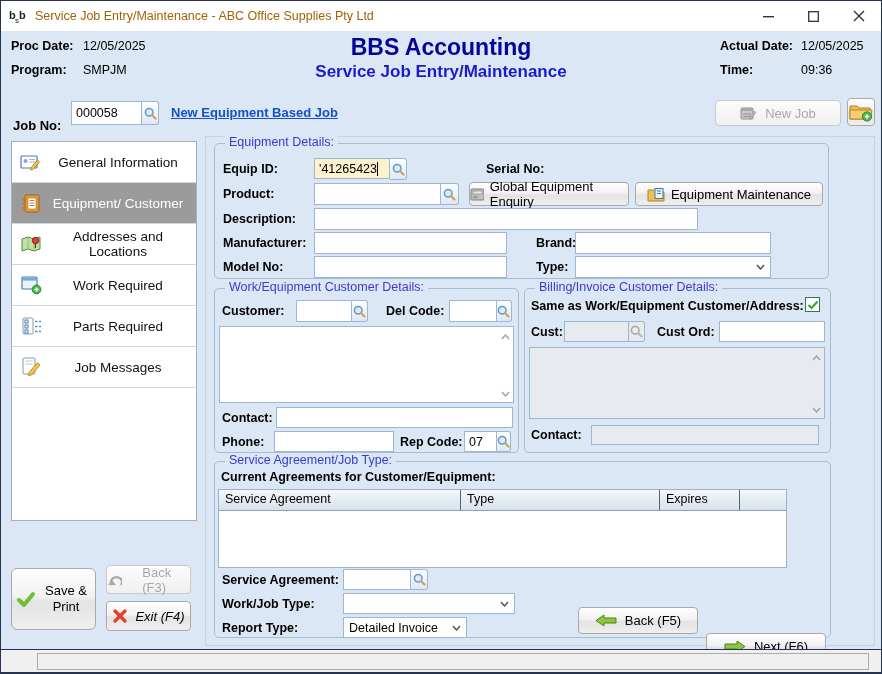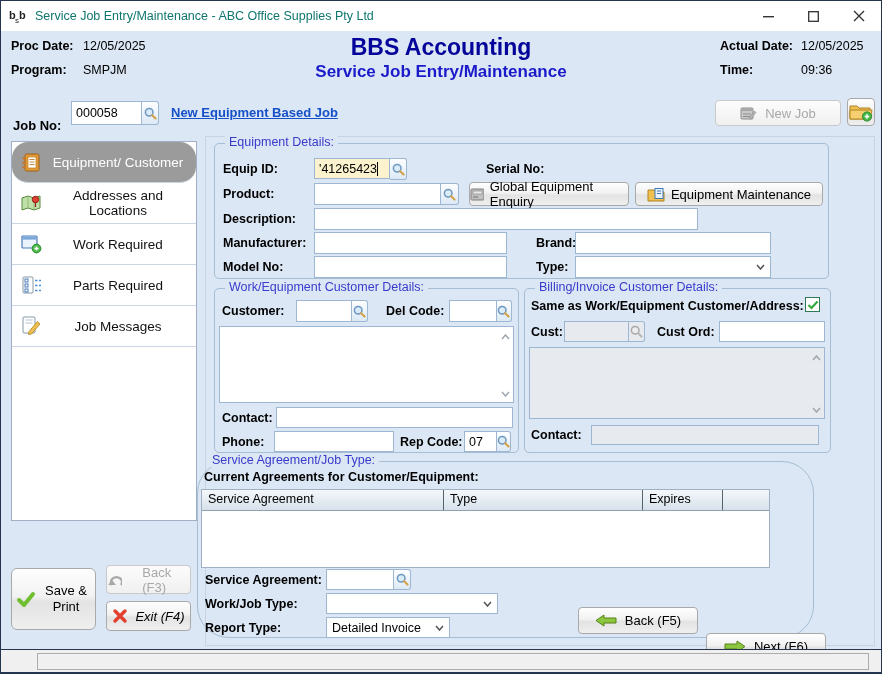--- a/index.html
+++ b/index.html
@@ -5,21 +5,21 @@
   * { box-sizing: border-box; margin: 0; padding: 0; }
   body { font-family: "Liberation Sans", sans-serif; background: #888; }
   .window {
     position: relative; width: 882px; height: 674px;
     background: #DBE7F4; border: 1px solid #25354F; border-bottom-width: 2px;
     overflow: hidden; font-size: 12.5px; color: #000;
   }
   
   .titlebar { position: absolute; left: 0; top: 0; width: 880px; height: 30px; background: #FFFFFF; }
   .titlebar .appicon { position: absolute; left: 8px; top: 6px; }
-  .titlebar .title { position: absolute; left: 34px; top: 8px; font-size: 12.5px; color: #0f766e; }
+  .titlebar .title { position: absolute; left: 34px; top: 8px; font-size: 12.5px; color: #a16207; }
   .wincontrols { position: absolute; right: 0; top: 0; height: 30px; display: flex; }
   .winbtn { width: 45px; height: 30px; display: flex; align-items: center; justify-content: center; }
   
   .hdr-left { position: absolute; left: 10px; top: 38px; display: grid; grid-template-columns: 72px auto; row-gap: 10px; }
   .hdr-right { position: absolute; right: 8px; top: 38px; display: grid; grid-template-columns: auto 72px; column-gap: 8px; row-gap: 10px; }
   .hdr-right .lbl { text-align: left; }
   .app-title { position: absolute; left: 0; top: 33px; width: 880px; text-align: center; font-size: 23px; font-weight: bold; color: #04049A; }
   .screen-title { position: absolute; left: 0; top: 61px; width: 880px; text-align: center; font-size: 17px; font-weight: bold; color: #1A1ACA; }
   .lbl { font-weight: bold; font-size: 12.5px; white-space: nowrap; }
   .val { font-size: 12.5px; white-space: nowrap; }
@@ -46,21 +46,21 @@
     background: linear-gradient(#FEFEFE, #F2F2F2 45%, #E3E3E3 55%, #EFEFEF);
     border: 1px solid #A9A9A9; border-radius: 4px; font-size: 13px; color: #000; cursor: default;
   }
   .btn.disabled { color: #A8A8A8; border-color: #C9C9C9; background: linear-gradient(#FCFCFC, #F0F0F0); }
   .link { color: #1550C8; text-decoration: underline; font-weight: bold; font-size: 13px; }
   
   .sidebar { position: absolute; left: 10px; top: 140px; width: 186px; height: 380px; background: #fff; border: 1px solid #9FB0C4; }
   .side-item { position: relative; height: 41px; border-bottom: 1px solid #C9D6E4; display: flex; align-items: center; font-size: 13.5px; color: #111; }
   .side-item .sicon { width: 38px; display: flex; justify-content: center; flex: none; }
   .side-item .stext { flex: 1; text-align: center; padding-right: 10px; }
-  .side-item.selected { background: #9B9B9B; color: #fff; border-radius: 16px; }
+  .side-item.selected { background: #9B9B9B; color: #fff; }
   
   .mainpanel { position: absolute; left: 204px; top: 135px; width: 670px; height: 510px; border: 1px solid #C5D3E2; }
   .groupbox { position: absolute; border: 1px solid #A7BDD3; border-radius: 5px; }
   .gb-title { position: absolute; top: -9px; left: 10px; background: #DBE7F4; padding: 0 4px; color: #3A3ACC; font-size: 12.5px; white-space: nowrap; }
   .abs { position: absolute; }
   .checkbox { width: 15px; height: 15px; border: 1px solid #2F7A52; background: #fff; display: flex; align-items: center; justify-content: center; }
   .ta { position: absolute; border: 1px solid #9DB6D2; background: #fff; }
   .ta .chev-up { position: absolute; right: 3px; top: 2px; }
   .ta .chev-dn { position: absolute; right: 3px; bottom: 2px; }
   
@@ -143,20 +143,32 @@
   <div class="btn" style="left:846px; top:97px; width:28px; height:28px; gap:0;">
     <svg width="24" height="21">
         <path d="M1 4 L8 4 L10 6 L21 6 L21 17 L1 17 Z" fill="#F0C050" stroke="#B08320"></path>
         <path d="M1 8 L23 8 L21 17 L1 17 Z" fill="#F6D070" stroke="#B08320"></path>
         <circle cx="18" cy="14.5" r="4.6" fill="#49B749" stroke="#2E8B2E"></circle>
         <path d="M18 12.2 V16.8 M15.7 14.5 H20.3" stroke="#fff" stroke-width="1.5"></path>
       </svg>
   </div>
 
   <div class="sidebar">
+    <div class="side-item">
+      <span class="sicon">
+        <svg width="22" height="19">
+            <rect x="1" y="3" width="16" height="12" rx="1" fill="#FFF" stroke="#4A7AB8" stroke-width="1.2"></rect>
+            <circle cx="5.5" cy="8" r="2" fill="#7AA8D8"></circle>
+            <line x1="9" y1="6.5" x2="15" y2="6.5" stroke="#9AB8D8"></line>
+            <line x1="9" y1="9" x2="15" y2="9" stroke="#9AB8D8"></line>
+            <polygon points="11,14.5 17.5,7 19.5,9 13,16.5 10.5,17" fill="#F0C050" stroke="#B08320" stroke-width="0.8"></polygon>
+          </svg>
+      </span>
+      <span class="stext">General Information</span>
+    </div>
     <div class="side-item selected">
       <span class="sicon">
         <svg width="20" height="19">
             <rect x="4" y="1" width="14" height="17" rx="1.5" fill="#E09A3C" stroke="#A06010"></rect>
             <rect x="7" y="4" width="8" height="11" fill="#FFF" stroke="#C0801C" stroke-width="0.7"></rect>
             <line x1="8.5" y1="6.5" x2="13.5" y2="6.5" stroke="#C08A4A"></line>
             <line x1="8.5" y1="9" x2="13.5" y2="9" stroke="#C08A4A"></line>
             <line x1="8.5" y1="11.5" x2="13.5" y2="11.5" stroke="#C08A4A"></line>
             <rect x="1.5" y="4" width="3" height="2.4" fill="#C87828"></rect>
             <rect x="1.5" y="8.5" width="3" height="2.4" fill="#C87828"></rect>
@@ -370,21 +382,21 @@
         </svg></span>
     <span class="chev-dn"><svg width="9" height="6">
           <polyline points="1,1 4.5,5 8,1" fill="none" stroke="#9AA4AE" stroke-width="1.4"></polyline>
         </svg></span>
   </div>
   <span class="lbl abs" style="left:530px; top:427px;">Contact:</span>
   <div class="fgroup" style="left:590px; top:424px; width:228px; height:20px;">
     <input class="field disabledbg" disabled="" style="height: 20px;" value="">
   </div>
 
-  <div class="groupbox" style="left:196px; top:460px; width:617px; height:177px;border-radius:32px;">
+  <div class="groupbox" style="left:213px; top:460px; width:617px; height:177px;">
     <span class="gb-title">Service Agreement/Job Type:</span>
     <span class="lbl abs" style="left:6px; top:8px;">Current Agreements for Customer/Equipment:</span>
     <div class="agr-table">
       <div class="agr-head">
         <div class="agr-cell" style="width:242px;">Service Agreement</div>
         <div class="agr-cell" style="width:199px;">Type</div>
         <div class="agr-cell" style="width:80px;">Expires</div>
         <div class="agr-cell" style="flex:1; border-right:none;"></div>
       </div>
       <div style="height:56px; background:#fff;"></div>

